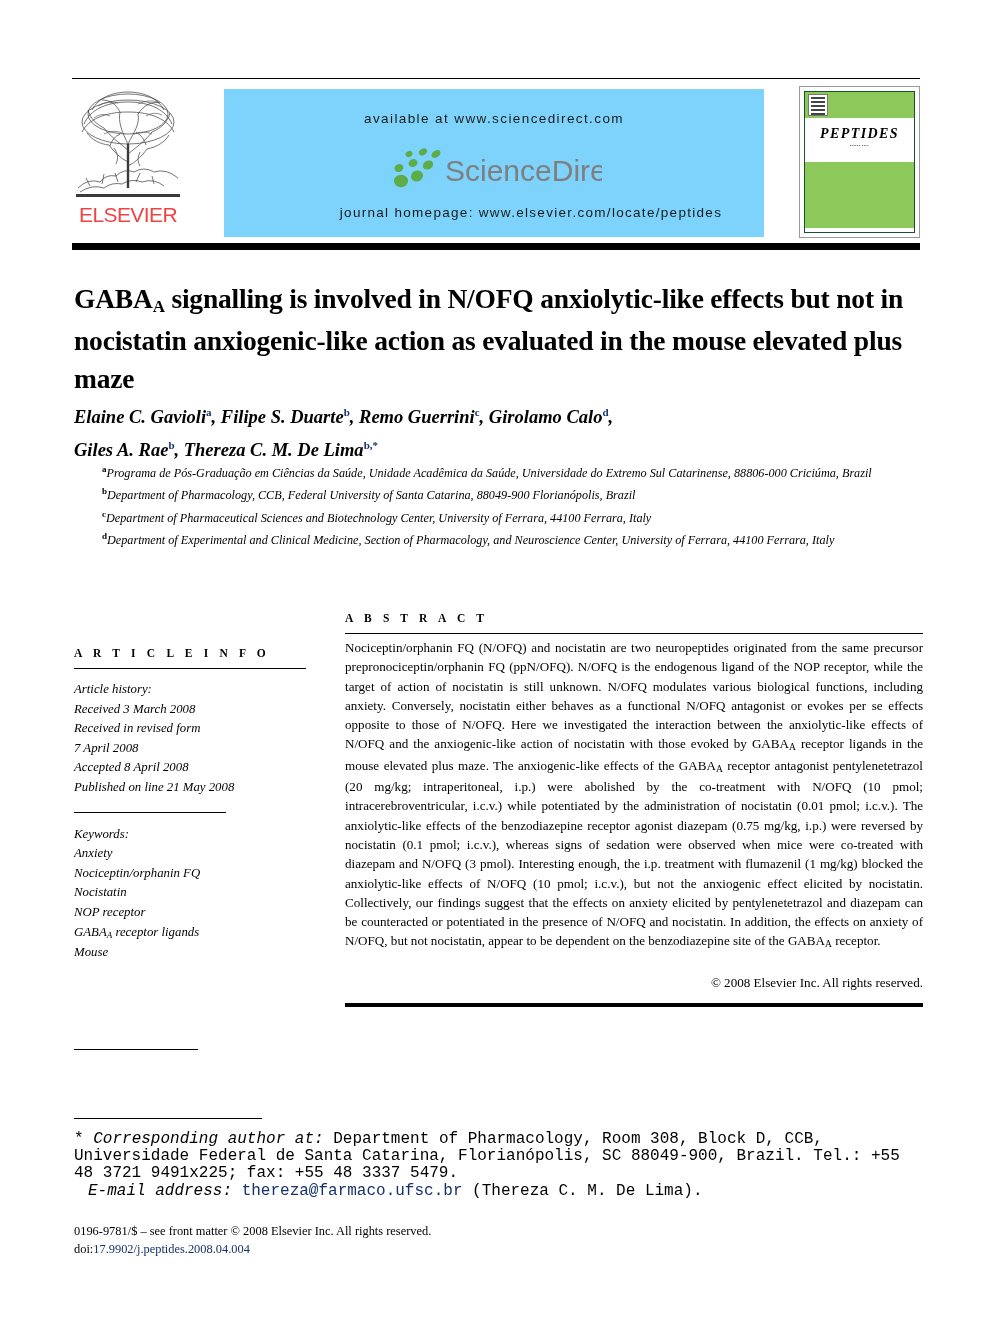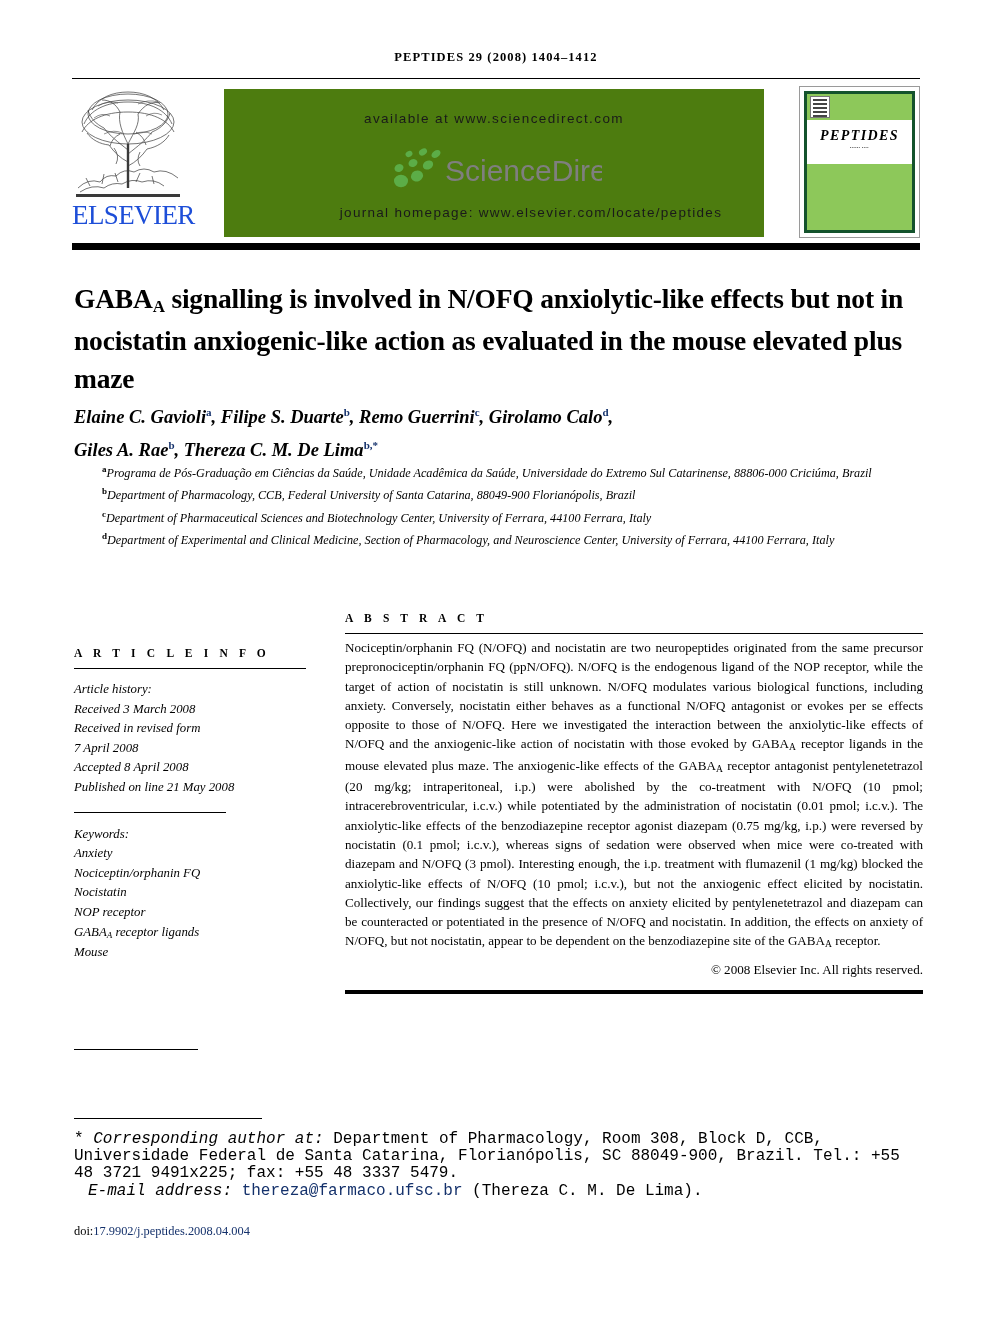--- a/index.html
+++ b/index.html
@@ -60,33 +60,33 @@
     position: absolute;
     left: 2px; top: 2px;
     width: 108px;
     height: 112px;
   }
   .elsevier-word {
     position: absolute;
     left: 0px; top: 114px;
     width: 112px;
     text-align: center;
-    color: #1d4ed8;
-    font-family: Liberation Serif, serif;
-    font-size: 27px;
+    color: #ef4444;
+    font-family: Liberation Sans, sans-serif;
+    font-size: 21px;
     letter-spacing: -0.6px;
     line-height: 30px;
   }
 
   .sd-banner {
     position: absolute;
     left: 152px; top: 3px;
     width: 540px;
     height: 148px;
-    background: #4d7c0f;
+    background: #7dd3fc;
   }
   .sd-avail {
     position: absolute;
     left: 0; top: 22px;
     width: 540px;
     text-align: center;
     font-family: "Liberation Sans", sans-serif;
     font-size: 13.5px;
     letter-spacing: 1.4px;
     color: #1a1a1a;
@@ -119,21 +119,21 @@
     width: 121px;
     height: 152px;
     background: #ffffff;
     border: 1px solid #9a9a9a;
     box-sizing: border-box;
   }
   .cover-inner {
     position: absolute;
     left: 4px; top: 4px;
     right: 4px; bottom: 4px;
-    border: 3px solid #14532d;
+    border: 1px solid #14532d;
     background: #fff;
     box-sizing: border-box;
   }
   .cover-greenbar {
     position: absolute;
     left: 0; top: 0;
     width: 100%;
     height: 26px;
     background: #8DC85A;
   }
@@ -305,21 +305,21 @@
     line-height: 19.3px;
     text-align: justify;
   }
   .abstract sub {
     font-size: 9.5px;
     vertical-align: baseline;
     position: relative;
     top: 2px;
   }
   .copyright {
-    margin-top: 9px;
+    margin-top: 22px;
     text-align: right;
     font-family: "Liberation Serif", serif;
     font-size: 13.1px;
   }
   .hr-abs-end {
     height: 4px;
     background: #000;
     margin-top: 12px;
   }
 
@@ -349,21 +349,20 @@
     font-family: "Liberation Serif", serif;
     font-size: 12.4px;
     line-height: 18px;
   }
 </style>
 </head>
 <body>
 
 <div class="page">
 
-  <div class="runhead">PEPTIDES 29 (2008) 1404–1412</div>
   <div class="rule-top"></div>
 
   <div class="masthead">
 
     <div class="elsevier-block">
       <svg class="tree" viewBox="0 0 108 112">
         <g stroke="#3a3a3a" fill="none" stroke-width="0.7">
           <path d="M54 100 L54 56" stroke-width="2.4"></path>
           <path d="M54 62 C44 54 36 48 30 40 M54 66 C64 58 72 52 78 44"></path>
           <path d="M54 74 C46 70 40 64 35 57 M54 78 C62 74 68 68 73 61"></path>
@@ -490,16 +489,17 @@
       <span>*</span>
       <em>Corresponding author at:</em><span> Department of Pharmacology, Room 308, Block D, CCB, Universidade Federal de Santa Catarina, Florianópolis, SC 88049-900, Brazil. Tel.: +55 48 3721 9491x225; fax: +55 48 3337 5479.</span>
     </div>
     <div class="indent">
       <em>E-mail address:</em>
       <span class="link">thereza@farmaco.ufsc.br</span><span> (Thereza C. M. De Lima).</span>
     </div>
   </div>
 
   <div class="issn">
+    <div>0196-9781/$ – see front matter © 2008 Elsevier Inc. All rights reserved.</div>
     <div><span>doi:</span><span class="link">17.9902/j.peptides.2008.04.004</span></div>
   </div>
 
 </div>
 
 </body></html>

